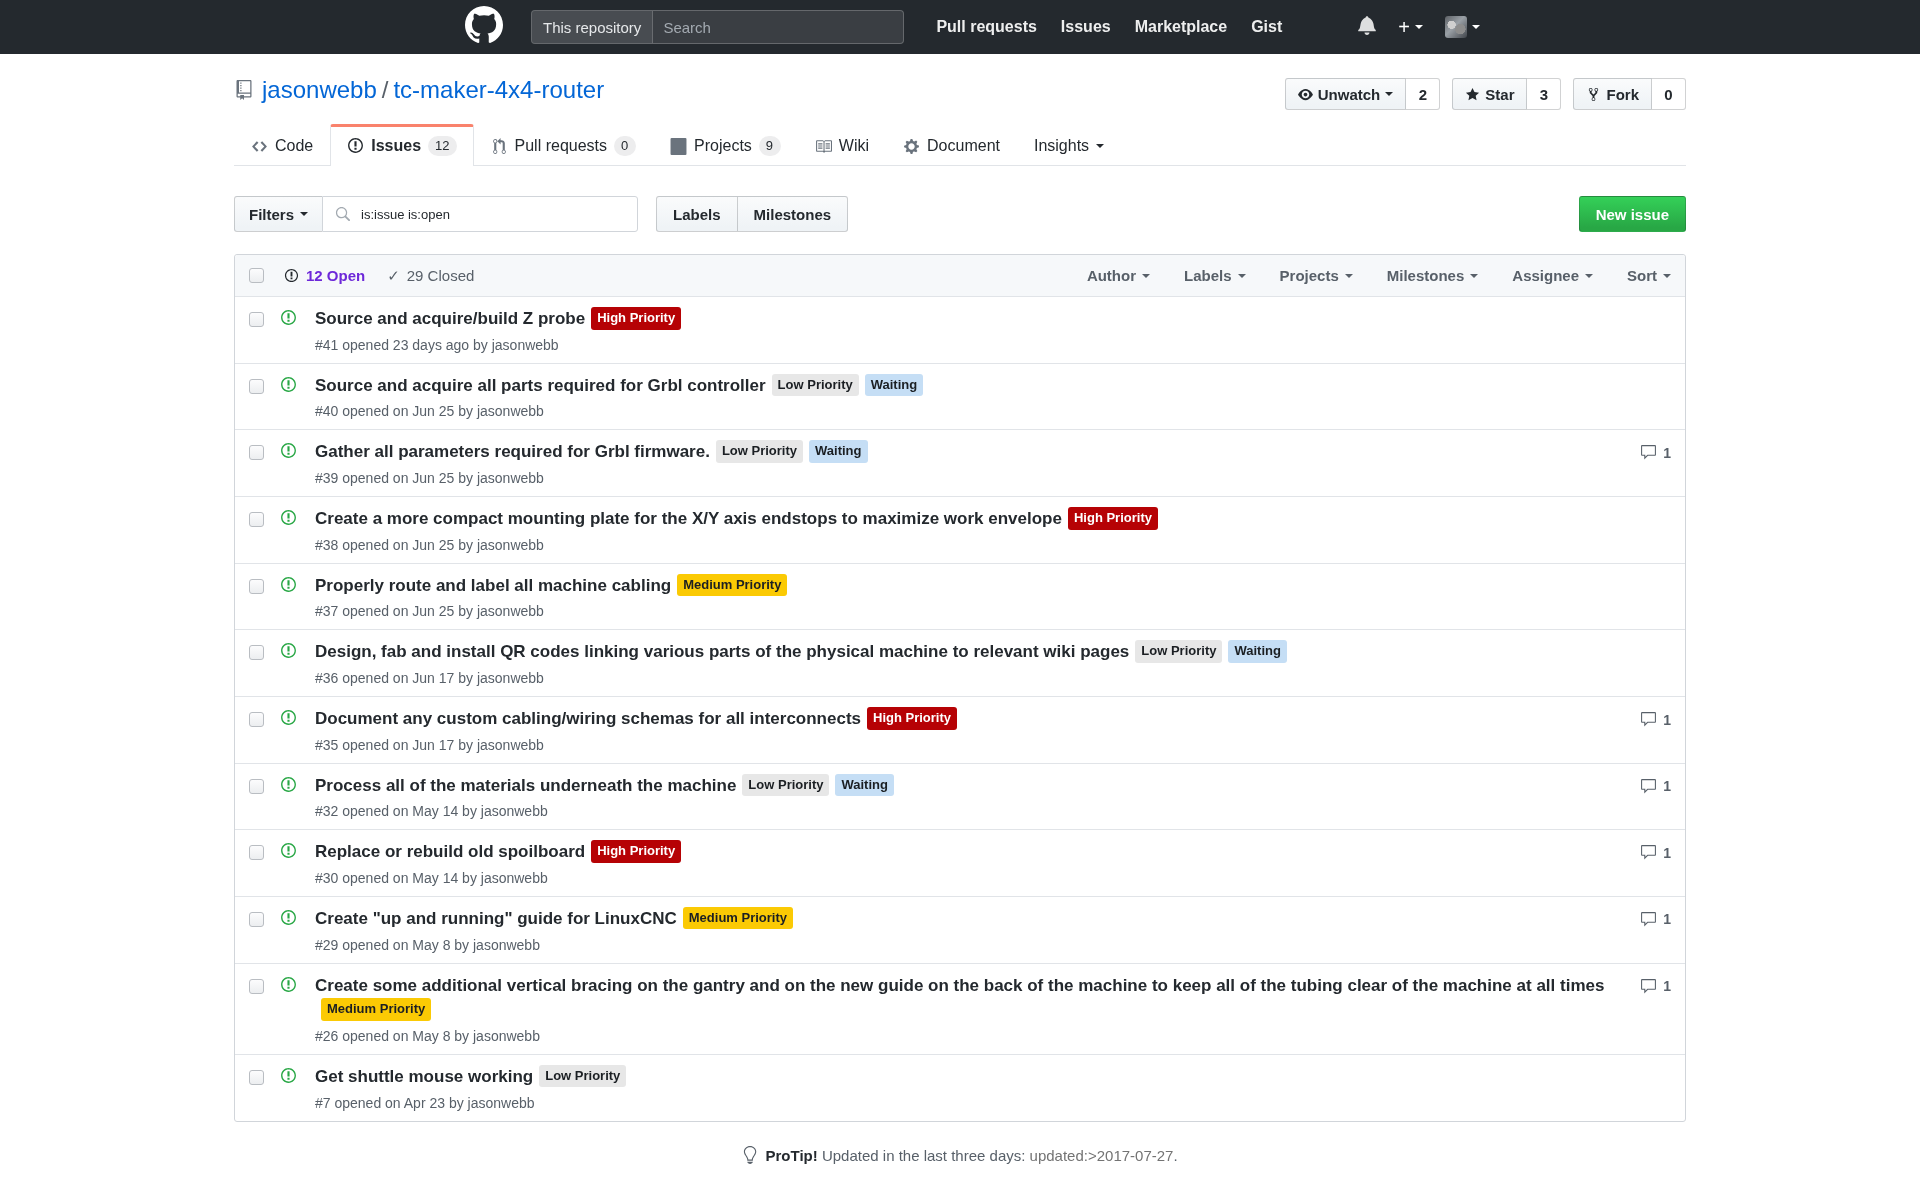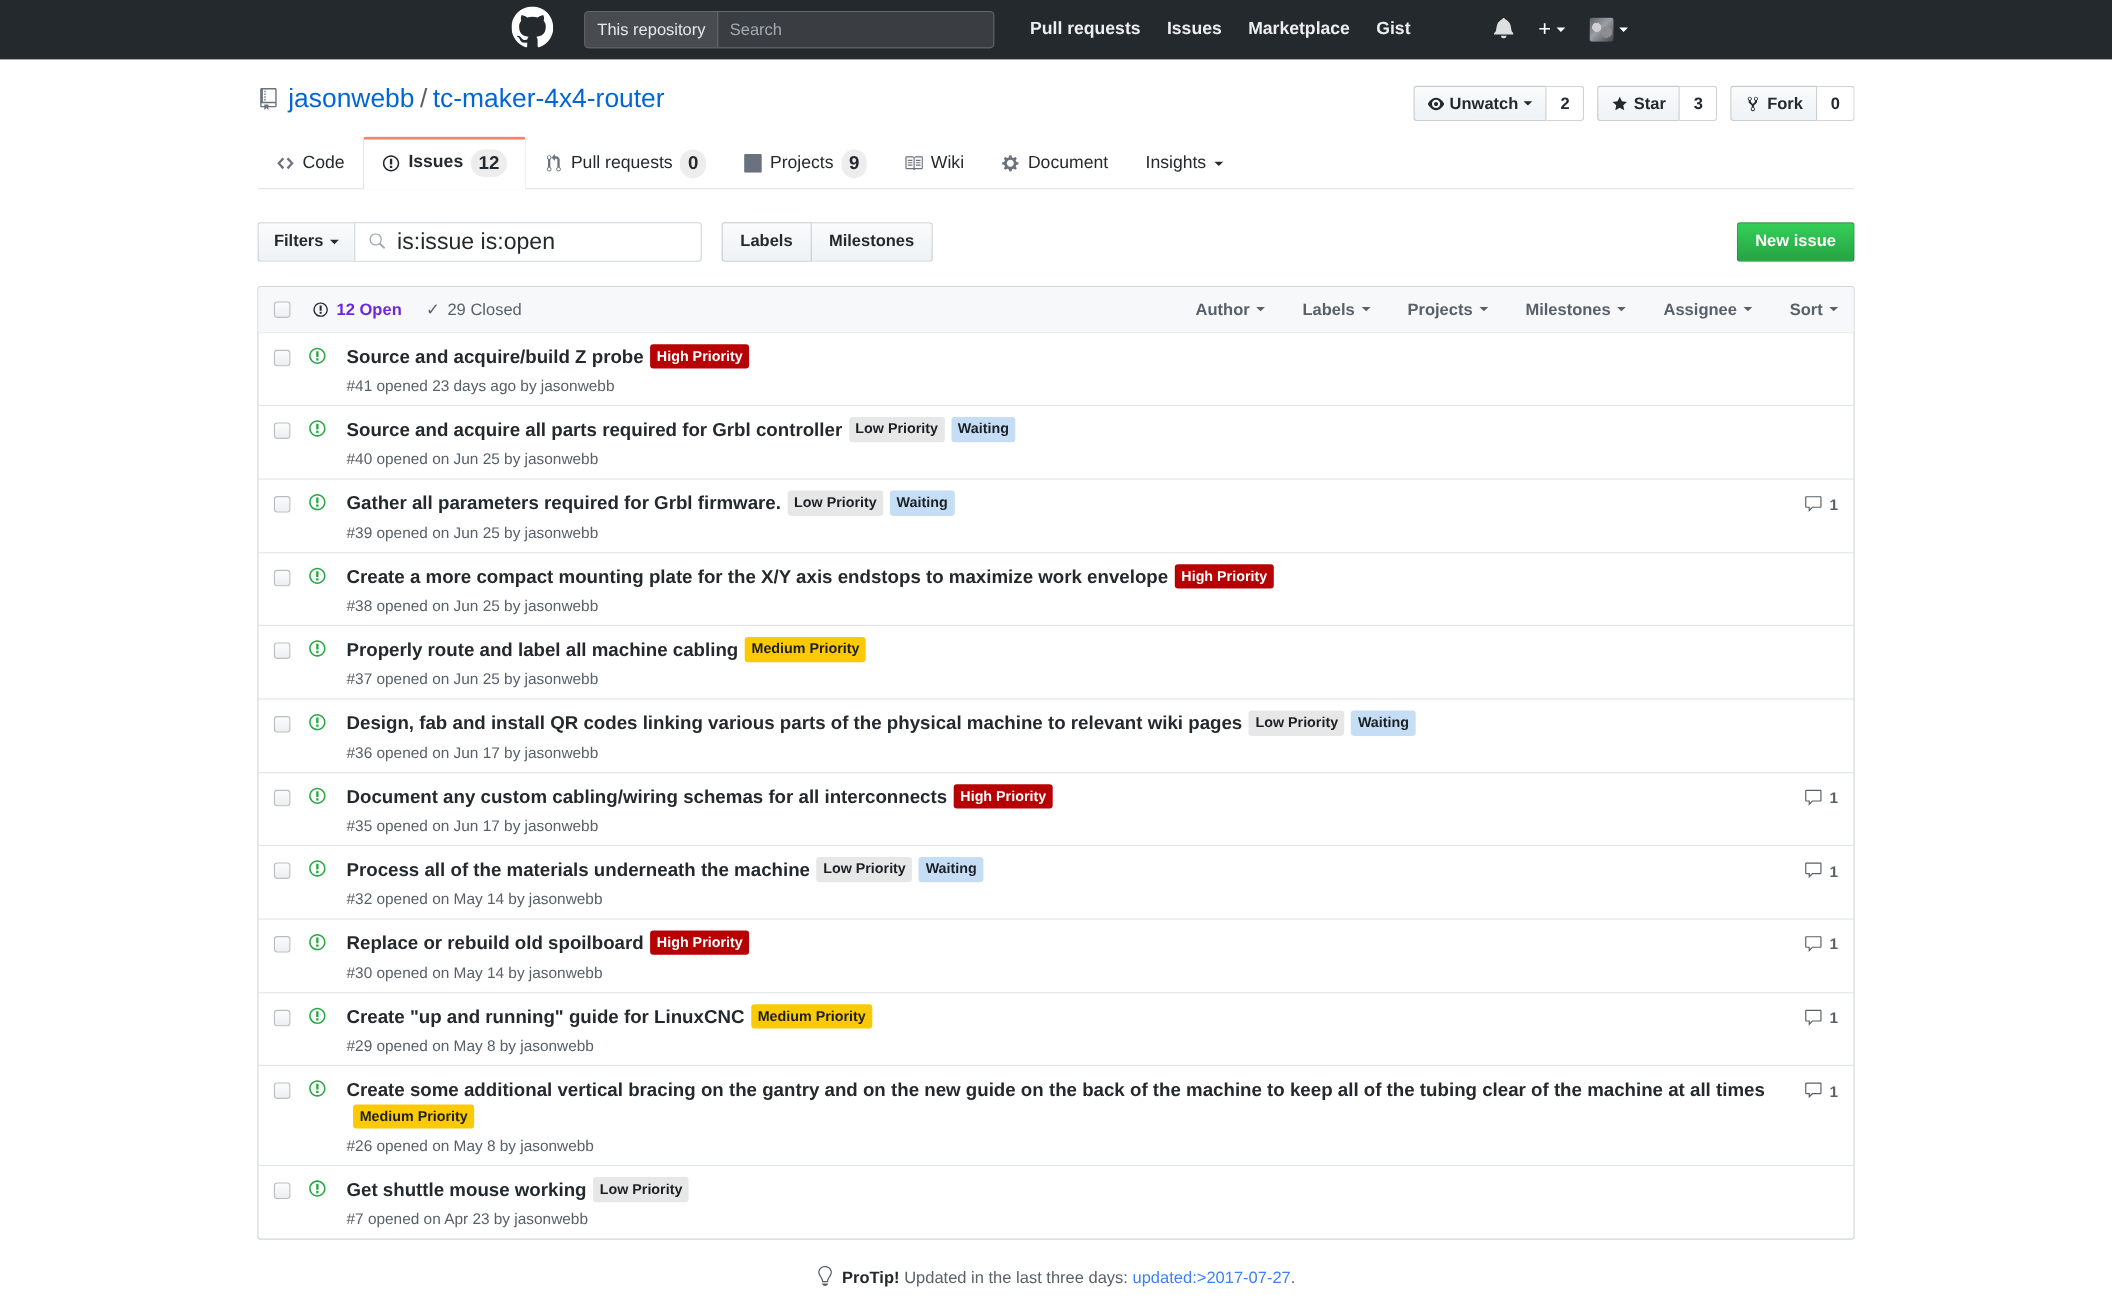--- a/index.html
+++ b/index.html
@@ -5,21 +5,21 @@
   * { box-sizing: border-box; }
   html, body { margin:0; padding:0; }
   body {
     width:1920px; height:1180px;
     font-family:"Liberation Sans", sans-serif;
     font-size:17px;
     color:#24292e;
     background:#fff;
     overflow:hidden;
   }
-  a { text-decoration:none; color:#3b82f6; }
+  a { text-decoration:none; color:#737373; }
 
   
   .gh-header {
     height:54px; background:#24292e;
     display:flex; align-items:center;
     padding:0 20px;
   }
   .hdr-inner {
     width:1480px; margin:0 auto;
     display:flex; align-items:center; width:100%;
@@ -113,45 +113,45 @@
   .repo-tab svg { width:17px; height:17px; fill:#6a737d; }
   .repo-tab.selected {
     background:#fff;
     border-color:#e1e4e8;
     border-top:3px solid #f9826c;
     border-radius:3px 3px 0 0;
     padding-top:8px; font-weight:600;
   }
   .repo-tab.selected svg { fill:#24292e; }
   .counter {
-    display:inline-block; min-width:22px; text-align:center;
+    display:inline-block; min-width:22px; text-align:left;
     padding:1px 7px; border-radius:20px;
     background:rgba(27,31,35,.08); color:#24292e;
-    font-size:17px; font-weight:700; line-height:1.4;
+    font-size:13px; font-weight:400; line-height:1.4;
   }
 
   
   .subnav { display:flex; align-items:center; margin-top:30px; }
   .filters-btn {
     display:flex; align-items:center; gap:6px;
     height:36px; padding:0 14px;
     border:1px solid rgba(27,31,35,.2); border-right:0;
     border-radius:3px 0 0 3px;
     background:linear-gradient(-180deg,#fafbfc,#eff3f6 90%);
     font-size:15px; font-weight:600; color:#24292e;
   }
   .query-box {
     display:flex; align-items:center; gap:9px;
     height:36px; width:316px; padding:0 12px;
     border:1px solid #d1d5da; border-radius:0 3px 3px 0;
     background:#fff;
   }
   .query-box svg { width:15px; height:15px; fill:#a3aab1; flex:0 0 auto; }
   .query-box input {
-    border:0; outline:0; font-size:21px; color:#24292e;
+    border:0; outline:0; font-size:13px; color:#24292e;
     width:100%; font-family:"Liberation Sans", sans-serif;
   }
   .subnav-links { display:flex; margin-left:18px; }
   .subnav-links a {
     display:flex; align-items:center; height:36px; padding:0 16px;
     border:1px solid rgba(27,31,35,.2);
     background:linear-gradient(-180deg,#fafbfc,#eff3f6 90%);
     font-size:15px; font-weight:600; color:#24292e;
   }
   .subnav-links a:first-child { border-radius:3px 0 0 3px; }

